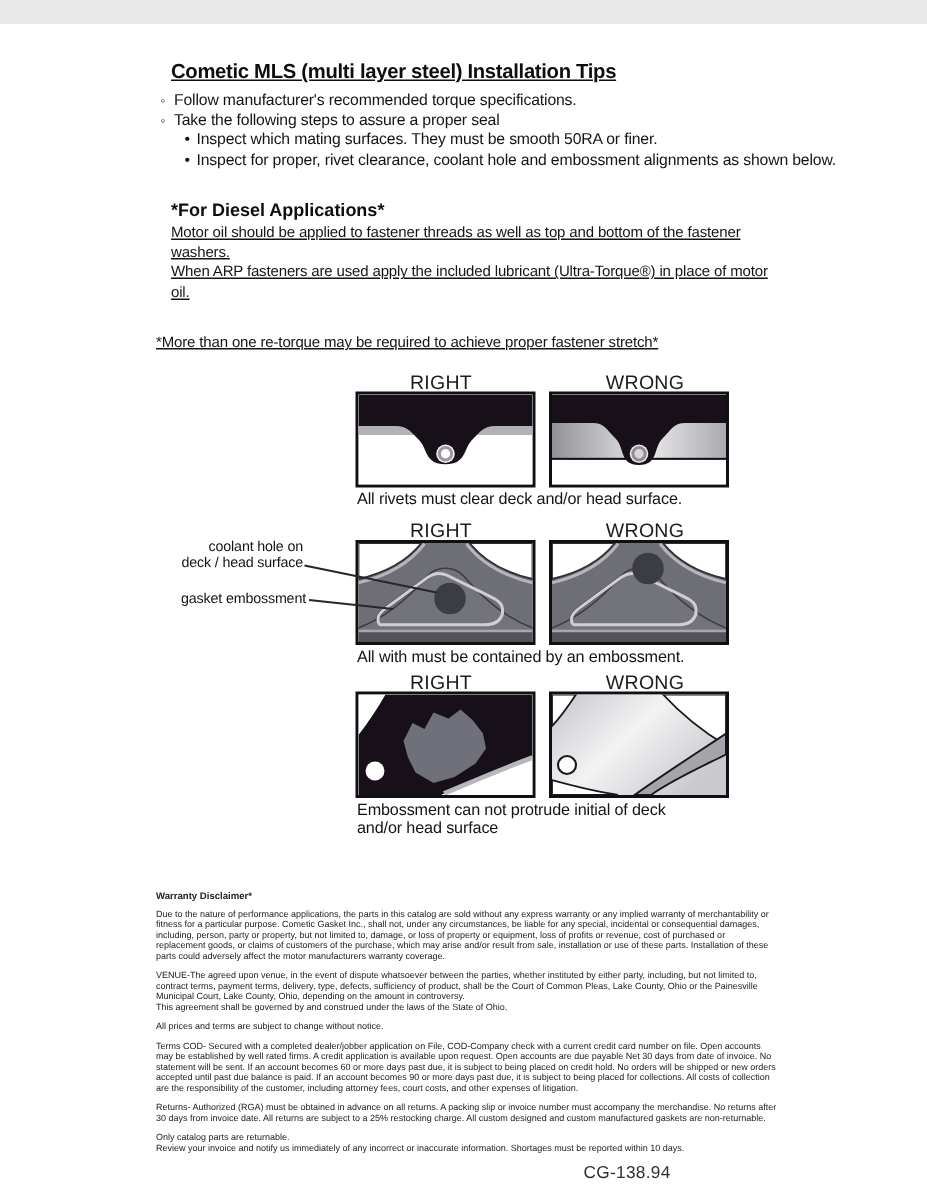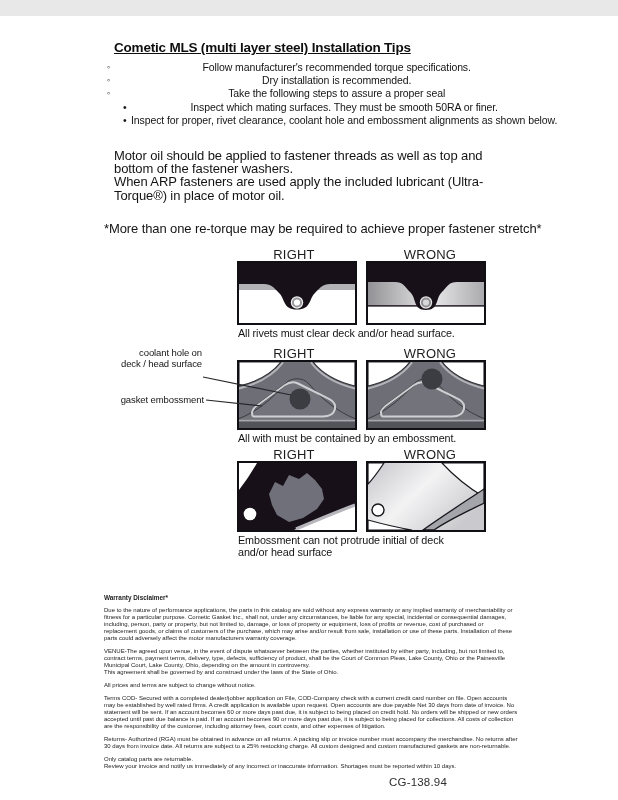--- a/index.html
+++ b/index.html
@@ -8,66 +8,66 @@
     font-family:"Liberation Sans", sans-serif; color:#111; overflow:hidden;
     margin:16px auto;
   }
   .abs{position:absolute;}
   .title{
     left:114px; top:24px; margin:0; font-size:13.5px; font-weight:bold;
     letter-spacing:-0.2px; text-decoration:underline; color:#0e0e0e; white-space:nowrap;
   }
   .bullets{left:107px; top:45px; margin:0; padding:0; list-style:none;
     font-size:10.5px; line-height:13.2px; letter-spacing:-0.1px; color:#141414;}
-  .bullets li{position:relative; padding-left:9px; white-space:nowrap;text-align:center;}
+  .bullets li{position:relative; padding-left:9px; white-space:nowrap;}
   .bullets li.lvl1::before{content:"\25E6"; position:absolute; left:0; top:0; font-size:9px;}
   .bullets li.lvl2{margin-left:15px;}
   .bullets li.lvl2::before{content:"\2022"; position:absolute; left:1px; top:0;}
   .h2{left:114px; top:117px; margin:0; font-size:12px; font-weight:bold; color:#0e0e0e; white-space:nowrap;}
-  .body{margin:0; font-size:13px; line-height:13.2px; letter-spacing:-0.1px; color:#141414;}
+  .body{margin:0; font-size:10px; line-height:13.2px; letter-spacing:-0.1px; color:#141414;text-decoration:underline;}
   .pre{white-space:pre-line;}
   .p1{left:114px; top:133px; width:400px;}
   .p2{left:114px; top:164px; width:400px;}
   .note{left:104px; top:206px; width:400px; white-space:nowrap;}
 
   .pair{left:237px; width:250px;}
   .pair-labels{display:flex; gap:22px; height:14px;}
   .pair-labels span{display:block; width:120px; text-align:center; font-size:13px;
     letter-spacing:0.2px; color:#1c1c1c;}
   .pair-images{display:flex; gap:9px;}
   .imgbox{width:116px; border:2px solid #101014; background:#fff; font-size:0;}
   .imgbox svg{display:block;}
   .caption{margin:3px 0 0 1px; font-size:10.8px; line-height:11.5px; letter-spacing:-0.1px; color:#141414;}
   .pair1{top:231px;} .pair2{top:330px;} .pair3{top:431px;}
 
   .callout{font-size:9.5px; line-height:11px; text-align:right; color:#141414; letter-spacing:-0.1px;}
-  .callout1{left:110px; top:331px; width:92px;}
+  .callout1{left:110px; top:343px; width:92px;}
   .callout2{left:110px; top:378px; width:94px;}
   .leaders{left:200px; top:352px;}
 
   .disclaimer{left:104px; top:578px; width:414px; color:#222;}
   .disclaimer h3{margin:0 0 6px 0; font-size:6.4px; font-weight:bold;}
   .disclaimer p{margin:0 0 6px 0; font-size:6px; line-height:7px;}
   .pagenum{left:389px; top:760px; font-size:11.5px; letter-spacing:0.2px; color:#2e2e2e;}
 </style>
 </head>
 <body>
 
 <div class="page">
 
   <h1 class="abs title">Cometic MLS (multi layer steel) Installation Tips</h1>
 
   <ul class="abs bullets">
     <li class="lvl1">Follow manufacturer's recommended torque specifications.</li>
-    <li class="lvl1">Dry installation is recommended.</li>
     <li class="lvl1">Take the following steps to assure a proper seal</li>
     <li class="lvl2">Inspect which mating surfaces.  They must be smooth 50RA or finer.</li>
     <li class="lvl2">Inspect for proper, rivet clearance, coolant hole and embossment alignments as shown below.</li>
   </ul>
 
+  <h2 class="abs h2">*For Diesel Applications*</h2>
   <p class="abs body pre p1">Motor oil should be applied to fastener threads as well as top and bottom of the fastener washers.
 When ARP fasteners are used apply the included lubricant (Ultra-Torque®) in place of motor oil.</p>
   <p class="abs body note">*More than one re-torque may be required to achieve proper fastener stretch*</p>
 
   <div class="abs pair pair1">
     <div class="pair-labels">
       <span>RIGHT</span>
       <span>WRONG</span>
     </div>
     <div class="pair-images">

